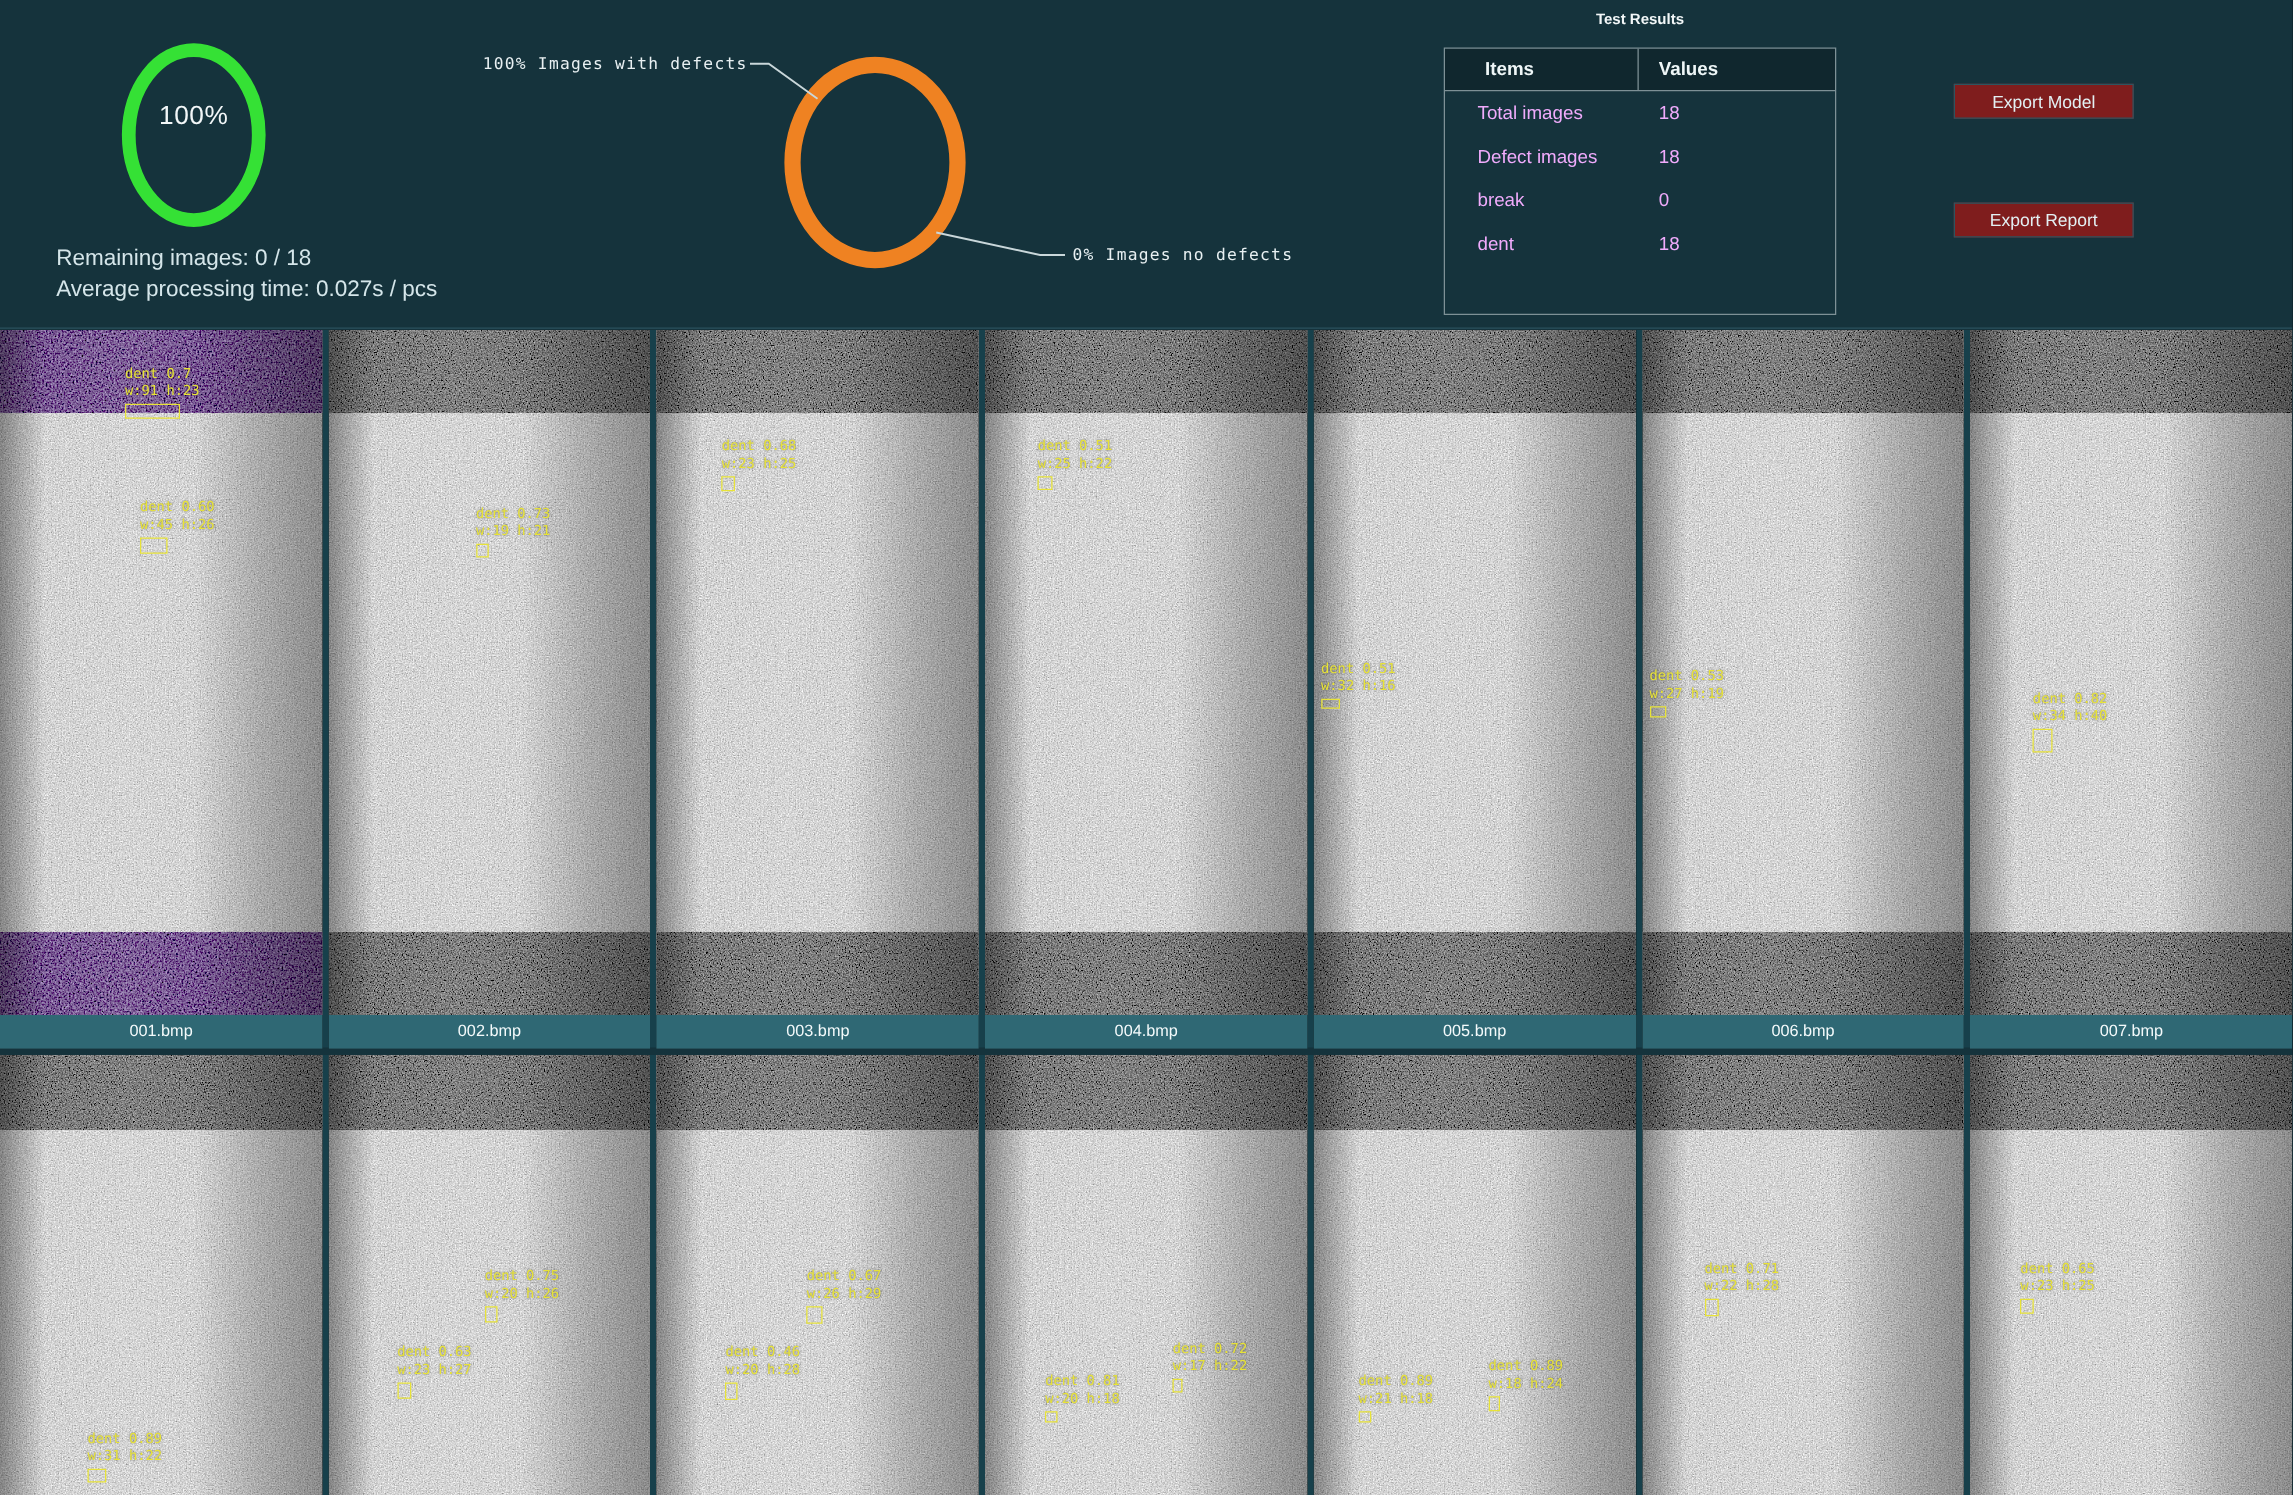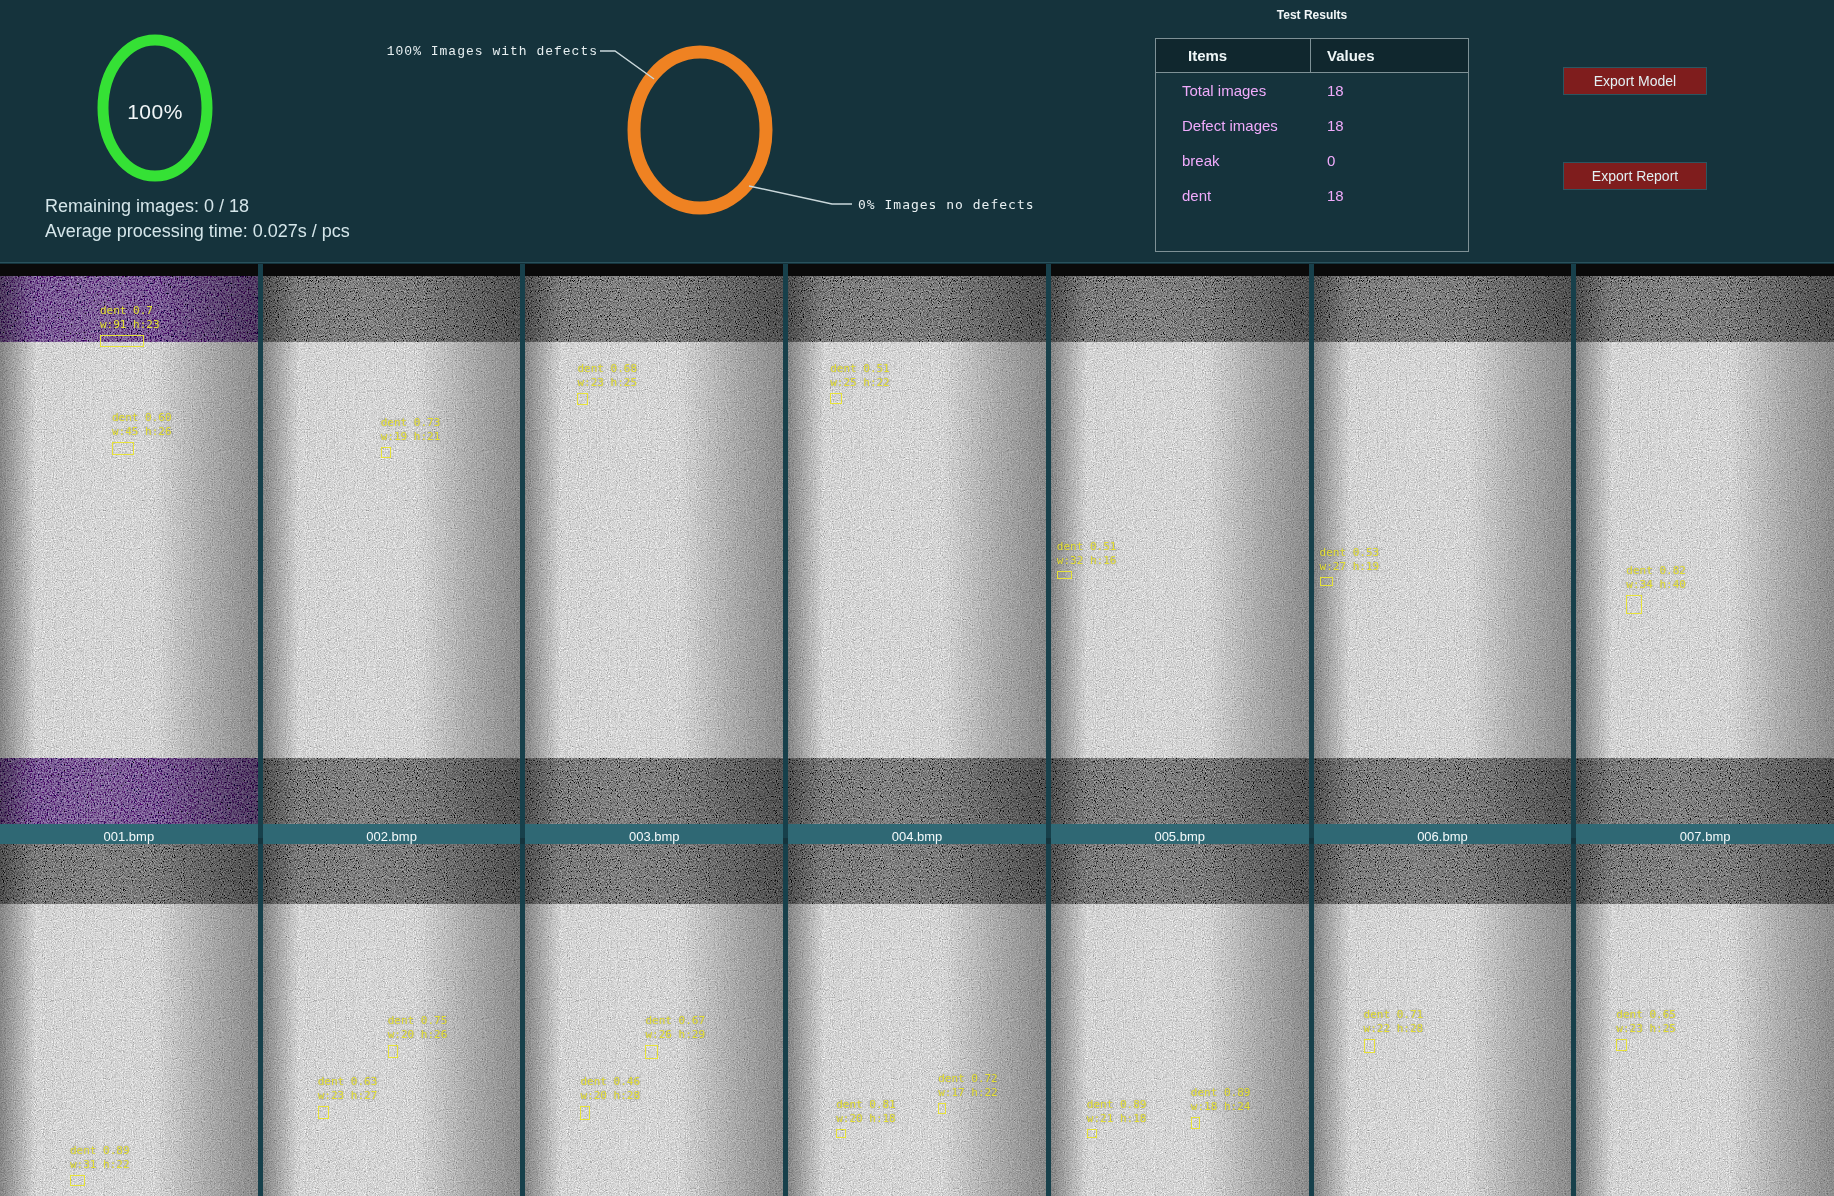--- a/index.html
+++ b/index.html
@@ -4,26 +4,26 @@
 <style>
   html,body{margin:0;padding:0;background:#0d2228;}
   *{box-sizing:border-box;}
   .screen{position:relative;width:1834px;height:1196px;overflow:hidden;
     background:#15333c;font-family:"Liberation Sans",sans-serif;color:#dcebee;}
 
   
   .header{position:absolute;left:0;top:0;width:1834px;height:263px;
     background:#15333c;border-bottom:1px solid #2a525d;}
   .ring-svg{position:absolute;pointer-events:none;}
-  .ring-label{position:absolute;left:95px;top:36px;width:120px;height:152px;
+  .ring-label{position:absolute;left:95px;top:17px;width:120px;height:152px;
     display:flex;align-items:center;justify-content:center;
     font-size:21px;color:#f2f7f8;letter-spacing:.5px;}
   .donut-label{position:absolute;font-family:"DejaVu Sans Mono",monospace;
     font-size:13px;color:#e8f0f2;letter-spacing:1px;white-space:nowrap;}
-  .lbl-defects{right:1236px;top:44px;text-align:right;font-family:Liberation Mono, monospace;}
+  .lbl-defects{right:1236px;top:44px;text-align:right;}
   .lbl-nodefects{left:858px;top:197px;}
   .stats{position:absolute;left:45px;top:196px;font-size:18px;color:#d5e6ea;}
   .stats div{margin-bottom:4px;}
 
   .tr-title{position:absolute;left:1155px;top:8px;width:314px;text-align:center;
     font-size:12px;font-weight:bold;color:#f2f7f8;}
   .tr-panel{position:absolute;left:1155px;top:38px;width:314px;height:214px;
     border:1px solid #7e9196;font-size:15px;}
   .tr-head{display:flex;height:34px;line-height:34px;background:rgba(0,0,0,.22);
     border-bottom:1px solid #7e9196;font-weight:bold;color:#eef6f7;}
@@ -39,21 +39,21 @@
   .btn-model{top:67px;}
   .btn-report{top:162px;}
 
   
   .grid{position:absolute;left:0;top:264px;width:1834px;}
   .grid-row{display:grid;grid-template-columns:repeat(7,1fr);gap:5px;background:#17404b;}
   .row1{height:574px;}
   .row2{height:352px;margin-top:6px;}
   .tile{position:relative;background:#0a0a0a;}
   .imgarea{position:relative;width:100%;overflow:hidden;}
-  .row1 .imgarea{height:548px;margin-top:12px;}
+  .row1 .imgarea{height:548px;}
   .row2 .imgarea{height:352px;}
   .noise{position:absolute;left:0;top:0;width:100%;height:100%;display:block;}
   .shade{position:absolute;left:0;top:0;width:100%;height:100%;
     background:linear-gradient(90deg,rgba(5,5,5,.38) 0%,rgba(0,0,0,0) 14%,
       rgba(255,255,255,.05) 40%,rgba(0,0,0,0) 60%,rgba(15,15,15,.20) 80%,rgba(0,0,0,.34) 100%);}
   .fname{height:27px;line-height:26px;text-align:center;background:#2f6874;
     color:#f4fafb;font-size:13px;}
   .ann{position:absolute;color:#e8e338;font-family:"DejaVu Sans Mono",monospace;
     font-size:11px;line-height:1.3;white-space:nowrap;text-shadow:0 0 2px rgba(0,0,0,.45);}
   .ann .bx{border:1px solid #e8e338;margin-top:2px;}

